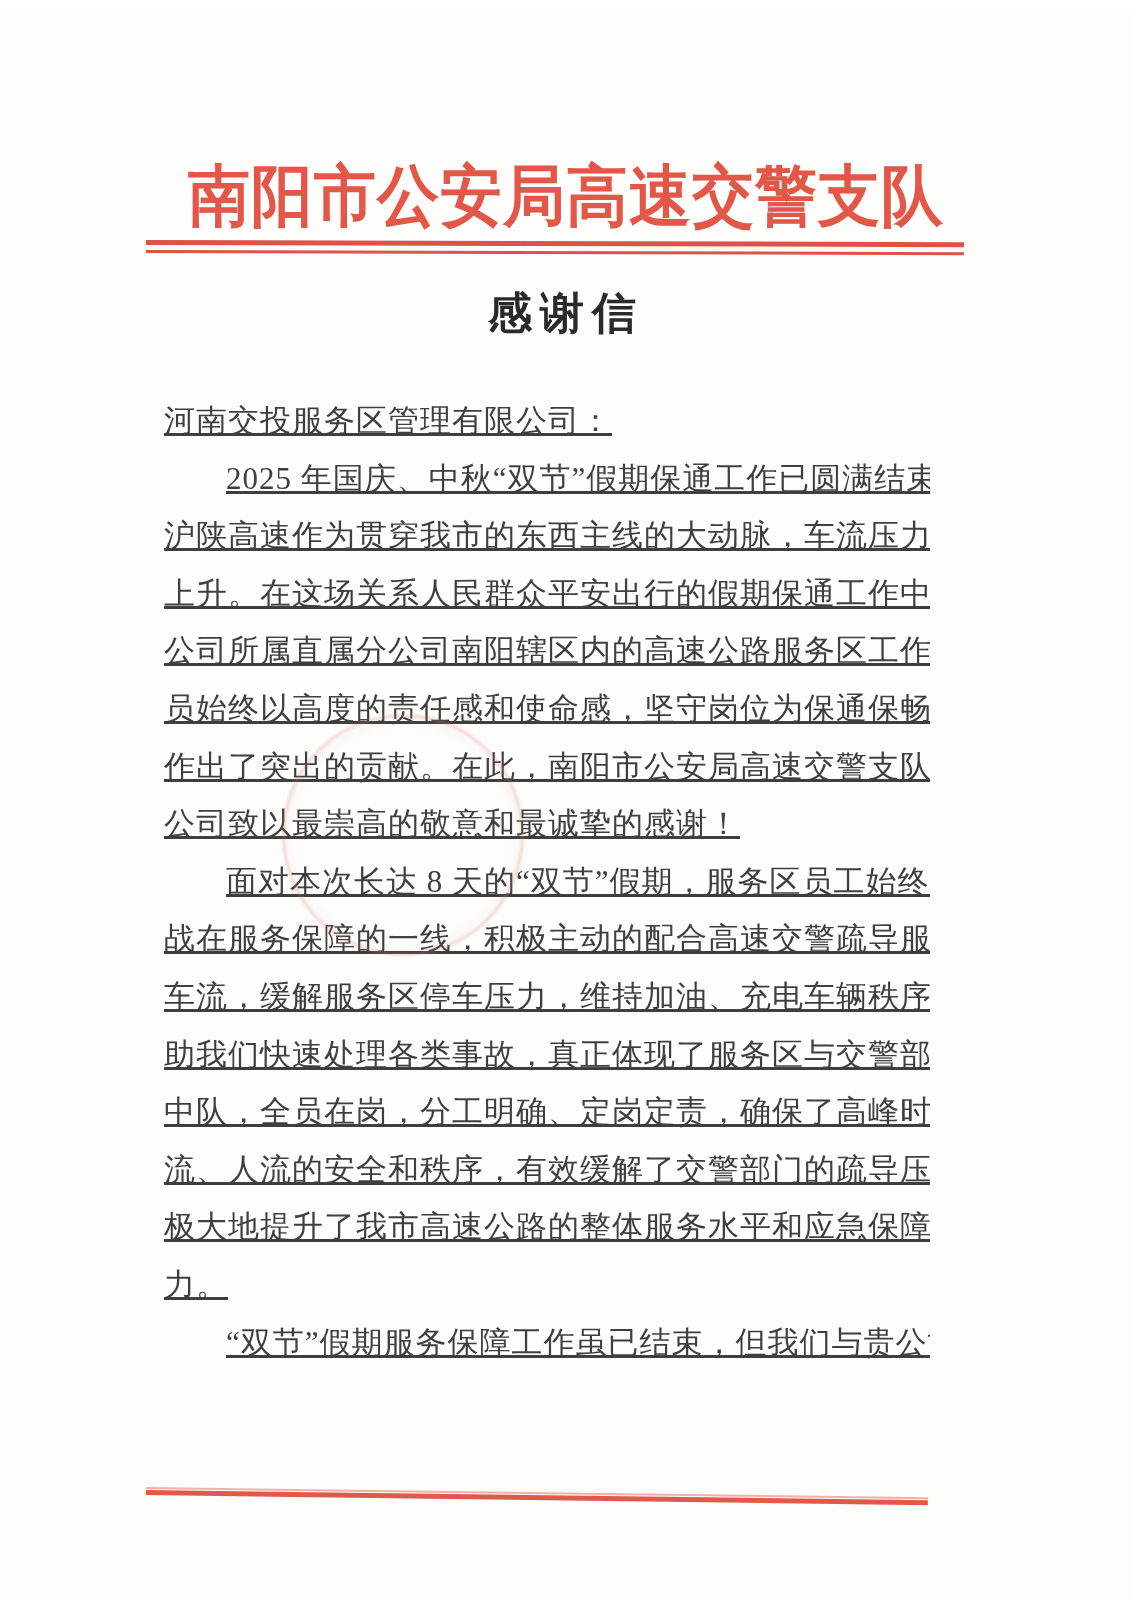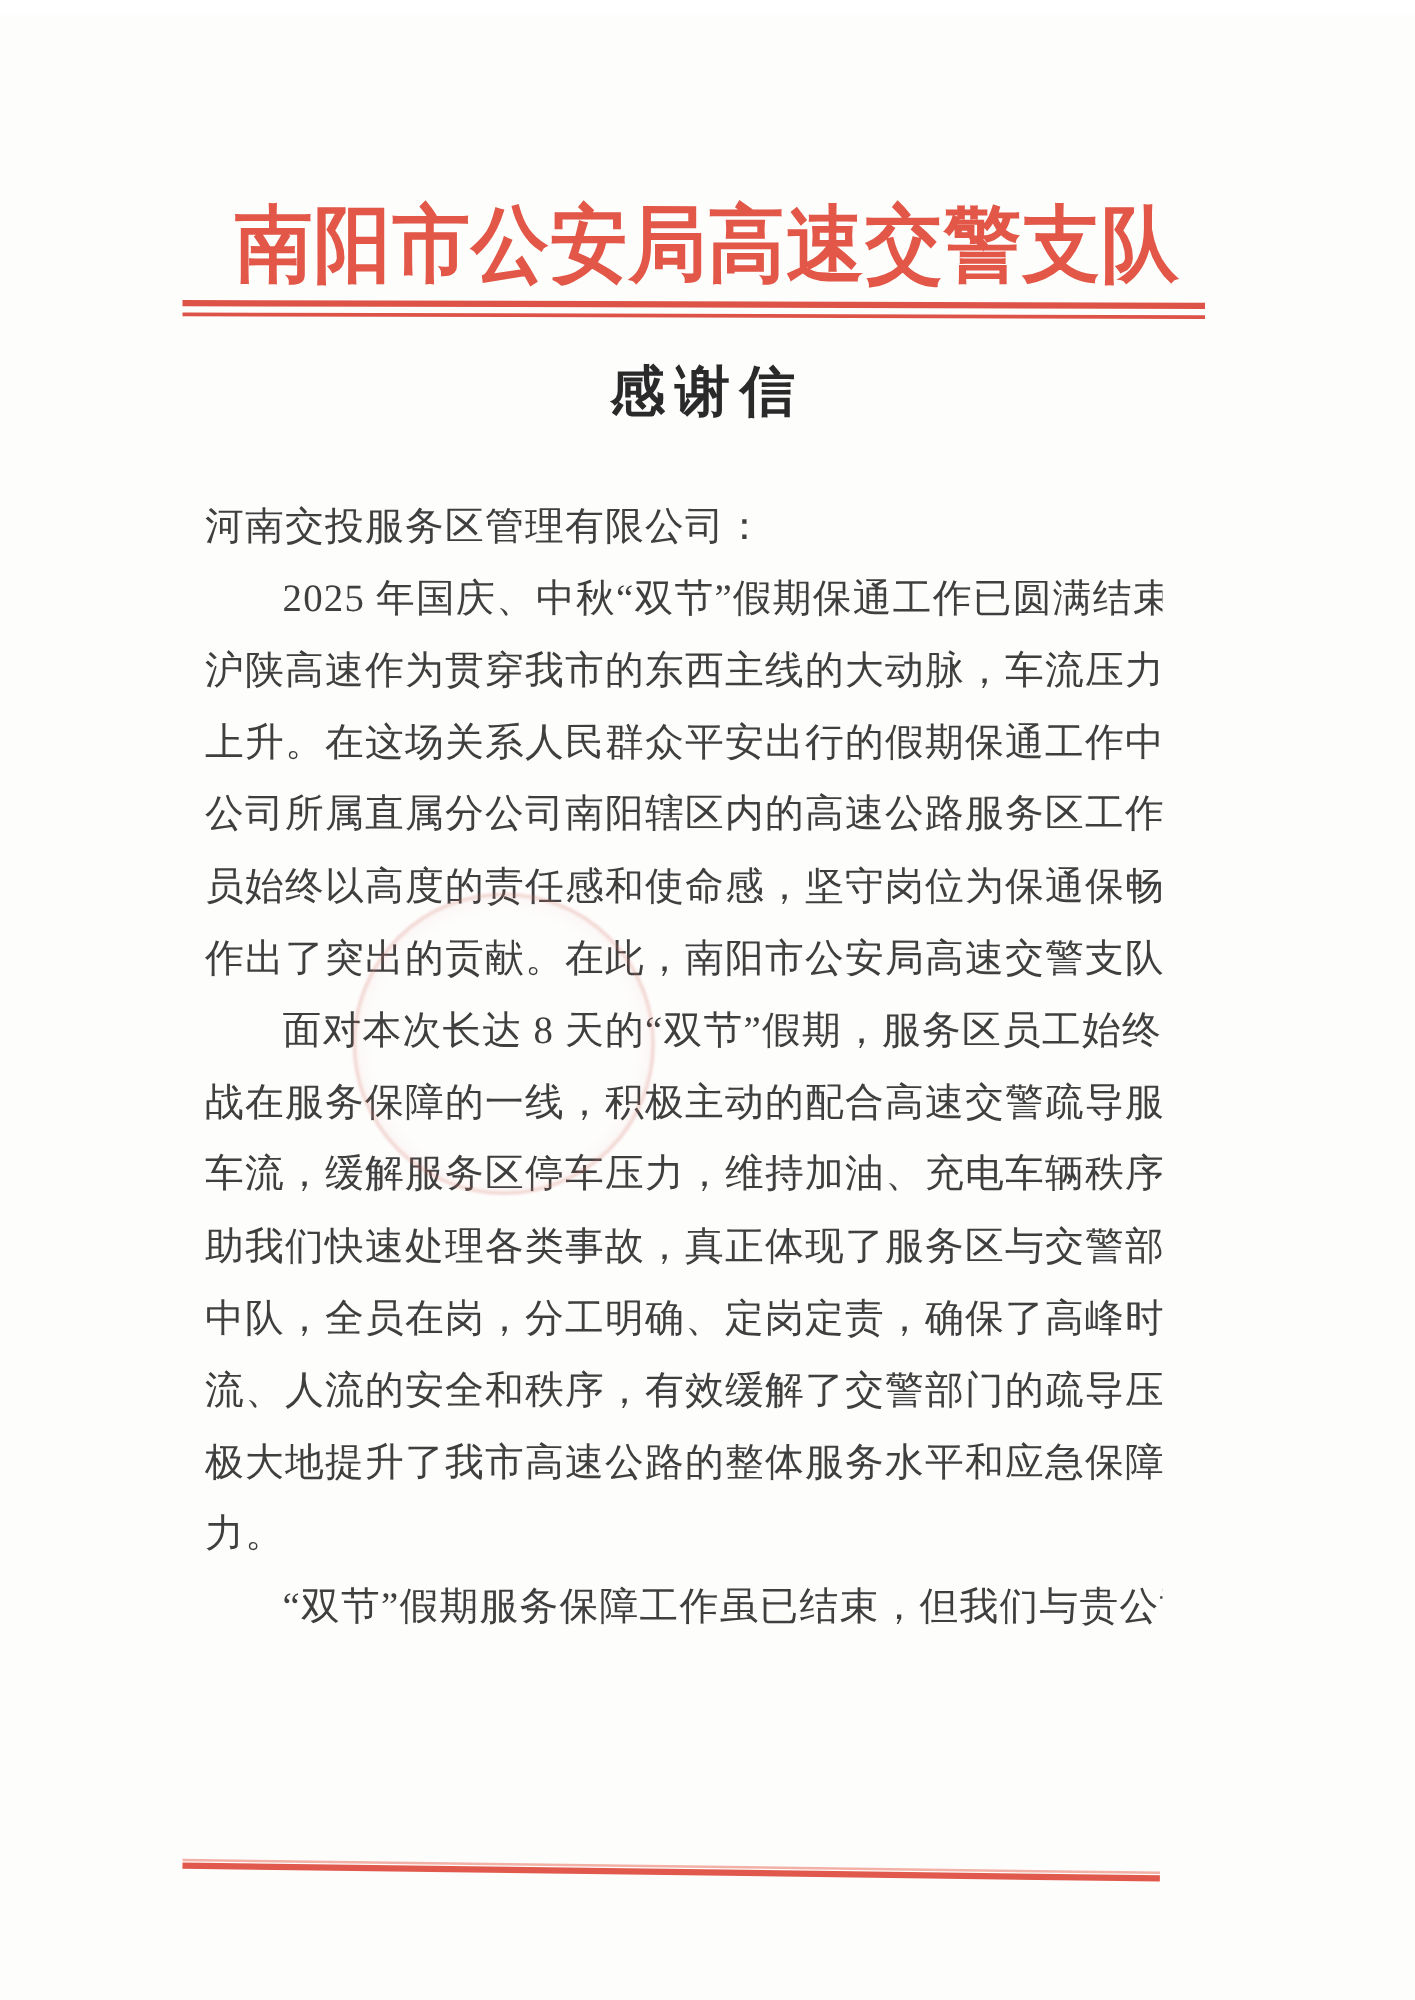--- a/index.html
+++ b/index.html
@@ -64,20 +64,21 @@
   }
 
   
   .letter-body {
     position: absolute;
     top: 380px;
     left: 164px;
     width: 766px;
     color: #3f3f3f;
     font-size: 31px;
+    text-decoration: underline;
   }
   .line {
     line-height: 57.6px;
     text-align: justify;
     text-align-last: justify;
     letter-spacing: 1px;
     white-space: nowrap;      
     overflow: hidden;
   }
   .line.indent { text-indent: 2em; }
@@ -129,20 +130,21 @@
 
   <main class="letter-body">
     <div class="line salutation">河南交投服务区管理有限公司：</div>
     <div id="paragraphs">
         <div class="line indent">2025 年国庆、中秋“双节”假期保通工作已圆满结束，</div>
         <div class="line">沪陕高速作为贯穿我市的东西主线的大动脉，车流压力逐年</div>
         <div class="line">上升。在这场关系人民群众平安出行的假期保通工作中，贵</div>
         <div class="line">公司所属直属分公司南阳辖区内的高速公路服务区工作人</div>
         <div class="line">员始终以高度的责任感和使命感，坚守岗位为保通保畅工作</div>
         <div class="line">作出了突出的贡献。在此，南阳市公安局高速交警支队向贵</div>
+        <div class="line last">公司致以最崇高的敬意和最诚挚的感谢！</div>
         <div class="line indent">面对本次长达 8 天的“双节”假期，服务区员工始终奋</div>
         <div class="line">战在服务保障的一线，积极主动的配合高速交警疏导服务区</div>
         <div class="line">车流，缓解服务区停车压力，维持加油、充电车辆秩序，协</div>
         <div class="line">助我们快速处理各类事故，真正体现了服务区与交警部门的</div>
         <div class="line">中队，全员在岗，分工明确、定岗定责，确保了高峰时段车</div>
         <div class="line">流、人流的安全和秩序，有效缓解了交警部门的疏导压力，</div>
         <div class="line">极大地提升了我市高速公路的整体服务水平和应急保障能</div>
         <div class="line last">力。</div>
         <div class="line indent">“双节”假期服务保障工作虽已结束，但我们与贵公司</div>
       </div>

